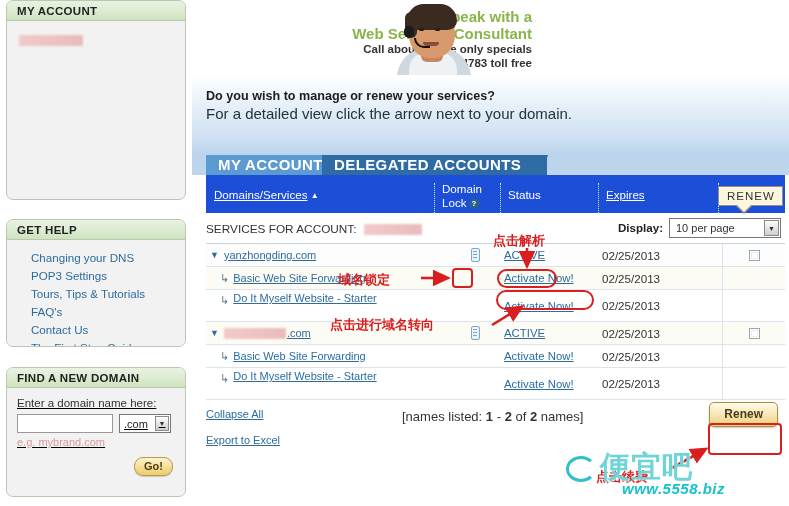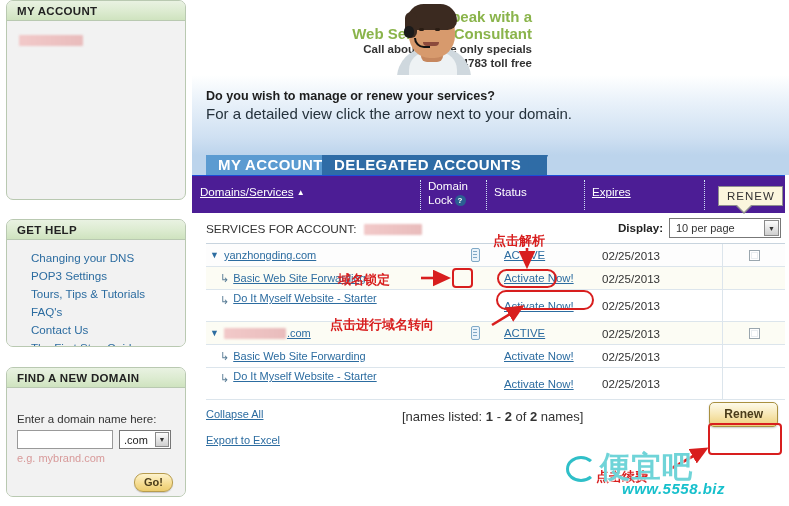--- a/index.html
+++ b/index.html
@@ -122,22 +122,22 @@
     background:#5b9bd1; clip-path: polygon(0 0, 100% 0, 45% 100%, 0 100%);
   }
   .tab-inactive { left:130px; background:#2f6ca6; }
   .tab-inactive:after {
     content:""; position:absolute; right:-1px; top:0; width:20px; height:20px;
     background:#2f6ca6; clip-path: polygon(0 0, 100% 0, 45% 100%, 0 100%);
   }
 
   
   #colhead {
-    position:relative; height:38px; background:#4c1d95; margin:0 4px 0 0;
-    border-top:1px solid #1d4ed8;
+    position:relative; height:38px; background:#1d4ed8; margin:0 4px 0 14px;
+    border-top:4px solid #1d4ed8;
   }
   .ch { position:absolute; top:0; height:38px; color:#fff; font-size:11.6px; }
   .ch-inner { padding-top:9px; }
   .ch-sep { position:absolute; top:4px; height:30px; border-left:1px dotted #cfe3f5; }
   .ch a { color:#ffffff; text-decoration:underline; }
   .qmark {
     display:inline-block; width:11px; height:11px; border-radius:50%;
     background:#2b5f92; color:#fff; font-size:8px; font-weight:bold;
     text-align:center; line-height:11px; vertical-align:middle; margin-left:2px;
   }
@@ -256,21 +256,21 @@
           <li><a href="#">Tours, Tips &amp; Tutorials</a></li>
           <li><a href="#">FAQ's</a></li>
           <li><a href="#">Contact Us</a></li>
           <li><a href="#">The First Step Guide</a></li>
         </ul>
       </div>
     </div>
 
     <div class="panel" style="top:367px; height:130px;">
       <div class="panel-head">FIND A NEW DOMAIN</div>
-      <div class="panel-body" style="padding-top:18px;">
+      <div class="panel-body" style="padding-top:2px;text-decoration:underline;">
         <div class="find-label">Enter a domain name here:</div>
         <div class="find-row">
           <input class="dom-input" type="text" value="" style="">
           <div class="tld-select">
             <span>.com</span>
             <span class="tld-arrow">▼</span>
           </div>
         </div>
         <div class="eg">e.g. mybrand.com</div>
         <div class="go-wrap">

